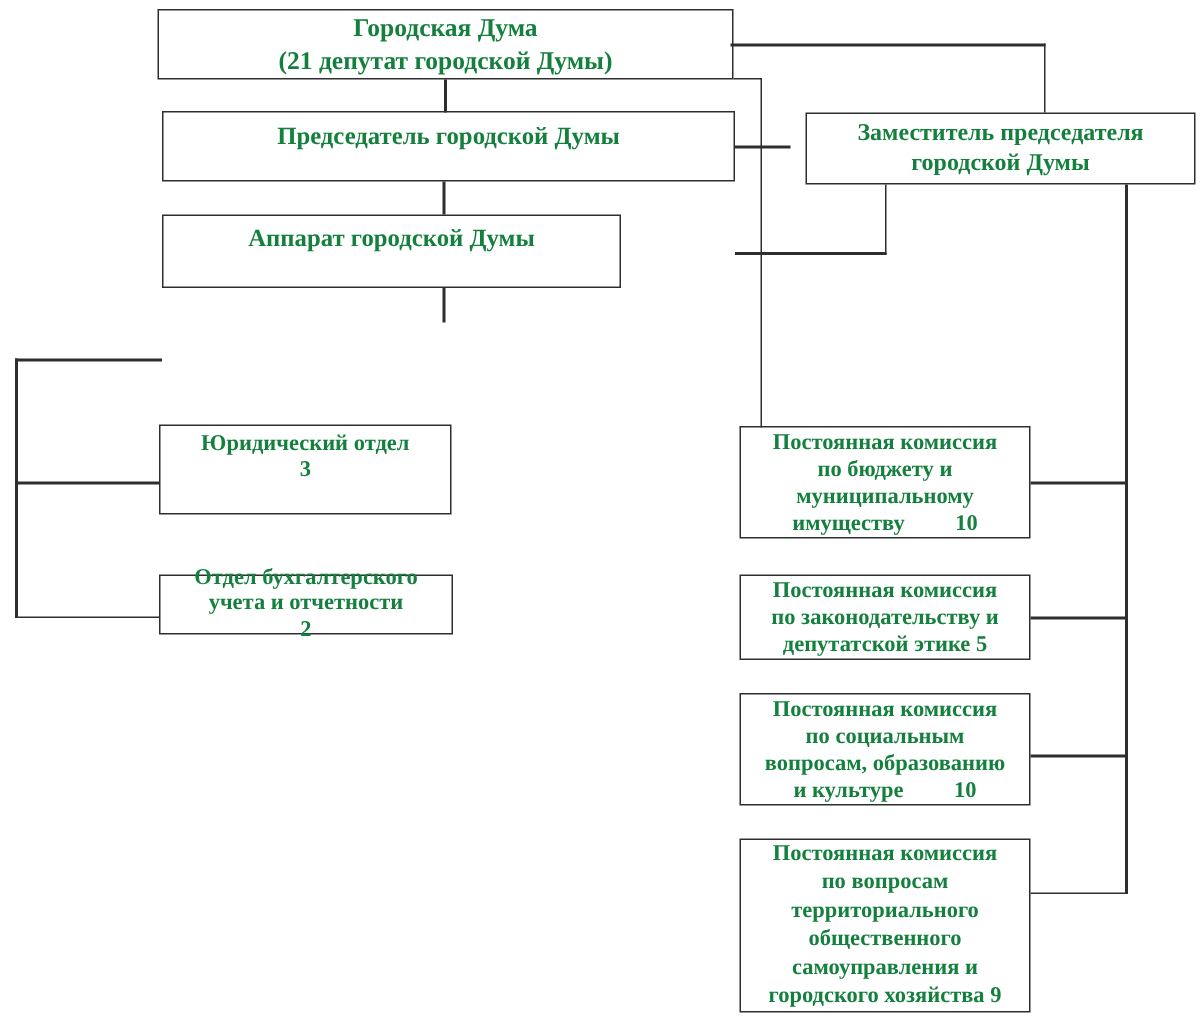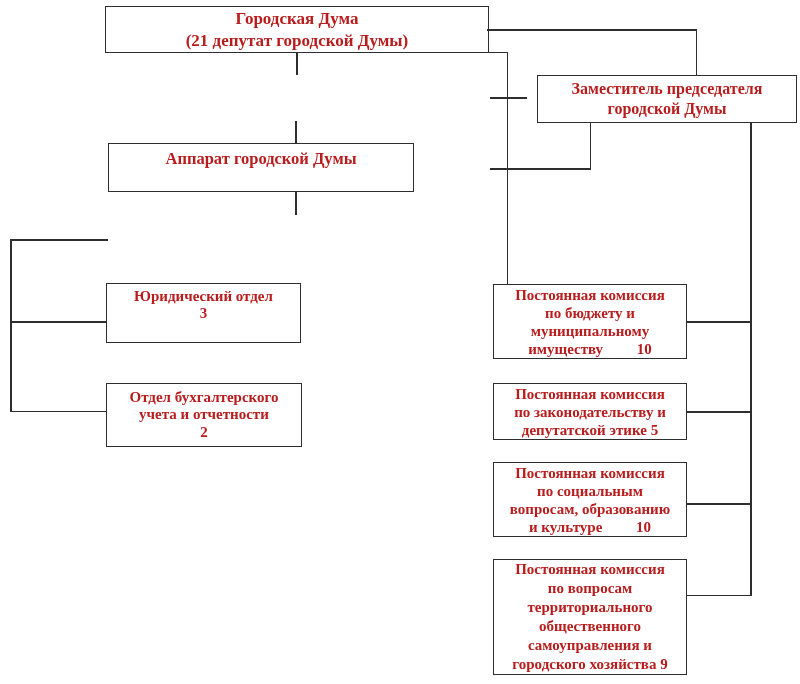--- a/index.html
+++ b/index.html
@@ -6,21 +6,21 @@
     margin: 0;
     padding: 0;
     background: #ffffff;
   }
   #stage {
     position: relative;
     width: 800px;
     height: 684px;
     background: #ffffff;
     font-family: "Liberation Serif", "DejaVu Serif", serif;
-    color: #b91c1c;
+    color: #15803d;
     overflow: hidden;
   }
   .box {
     position: absolute;
     box-sizing: border-box;
     border: 1.5px solid #2e2e2e;
     background: #ffffff;
     font-weight: bold;
     text-align: center;
     white-space: pre-wrap;
@@ -39,21 +39,21 @@
     background: #2e2e2e;
   }
 
   
   #box-duma        { left:105px; top:6px;   width:384px; height:47px; font-size:17px; line-height:22px; }
   #box-chairman    { left:108px; top:74px;  width:382px; height:47px; font-size:16.5px; padding-top:7px; }
   #box-deputy      { left:537px; top:75px;  width:260px; height:48px; font-size:16px; line-height:20px; }
   #box-apparatus   { left:108px; top:143px; width:306px; height:49px; font-size:16.5px; padding-top:6px; }
   #box-head        { left:108px; top:215px; width:382px; height:45px; font-size:16.5px; padding-top:6px; }
   #box-legal       { left:106px; top:283px; width:195px; height:60px; padding-top:4px; line-height:17px; }
-  #box-accounting  { left:106px; top:383px; width:196px; height:64px; line-height:17.5px; }
+  #box-accounting  { left:106px; top:383px; width:196px; height:40px; line-height:17.5px; }
   #box-comm-budget { left:493px; top:284px; width:194px; height:75px; }
   #box-comm-law    { left:493px; top:383px; width:194px; height:57px; }
   #box-comm-social { left:493px; top:462px; width:194px; height:75px; }
   #box-comm-terr   { left:493px; top:559px; width:194px; height:116px; line-height:19px; }
 
   
   #l-duma-chair-v   { left:296px; top:53px;  width:1.5px; height:22px; }
   #l-duma-right-h   { left:487px; top:29px;  width:210px; height:1.5px; }
   #l-deputy-top-v   { left:695.5px; top:29px; width:1.5px; height:46px; }
   #l-duma-bot-ext   { left:489px; top:51.5px; width:19px;  height:1.5px; }
@@ -74,20 +74,21 @@
   #l-commD-stub     { left:687px; top:594.5px; width:64px; height:1.5px; }
 </style>
 </head>
 <body>
 
 <div id="stage">
 
   <div class="box" id="box-duma">Городская Дума
 (21 депутат городской Думы)</div>
 
+  <div class="box top-align" id="box-chairman">Председатель городской Думы</div>
 
   <div class="box" id="box-deputy">Заместитель председателя
 городской Думы</div>
 
   <div class="box top-align" id="box-apparatus">Аппарат городской Думы</div>
 
 
   <div class="box top-align" id="box-legal">Юридический отдел
 3</div>
 

